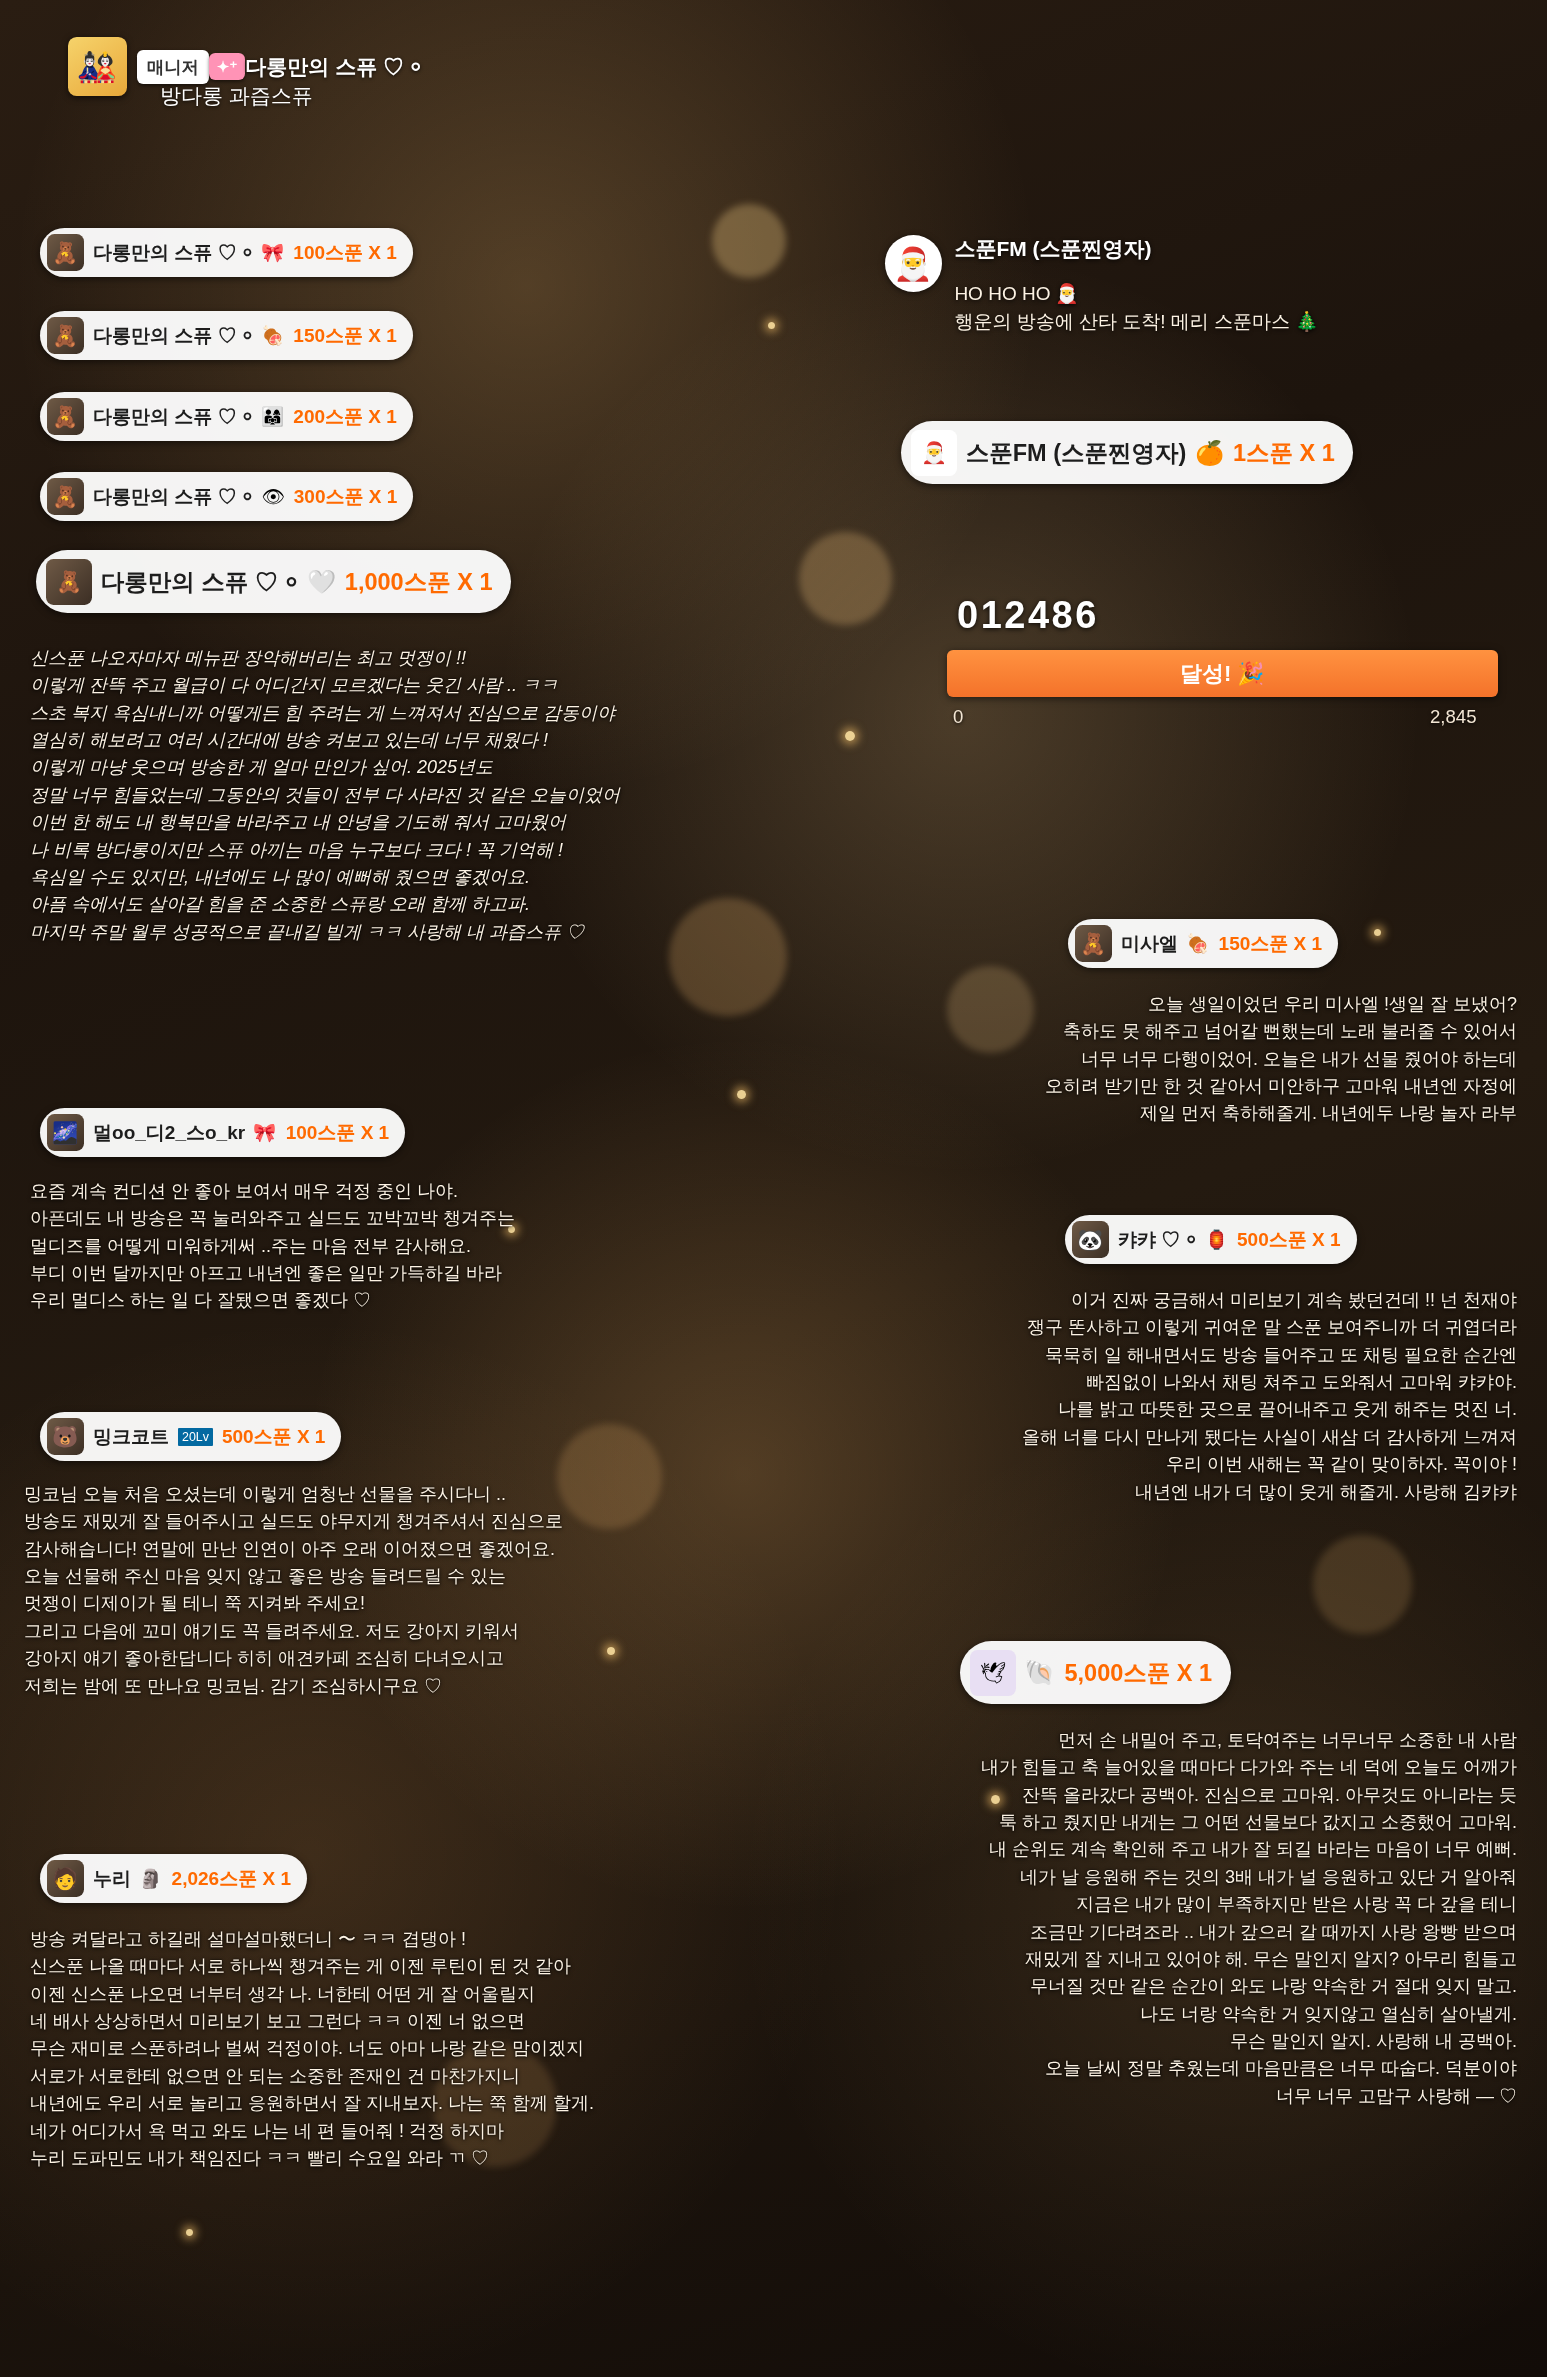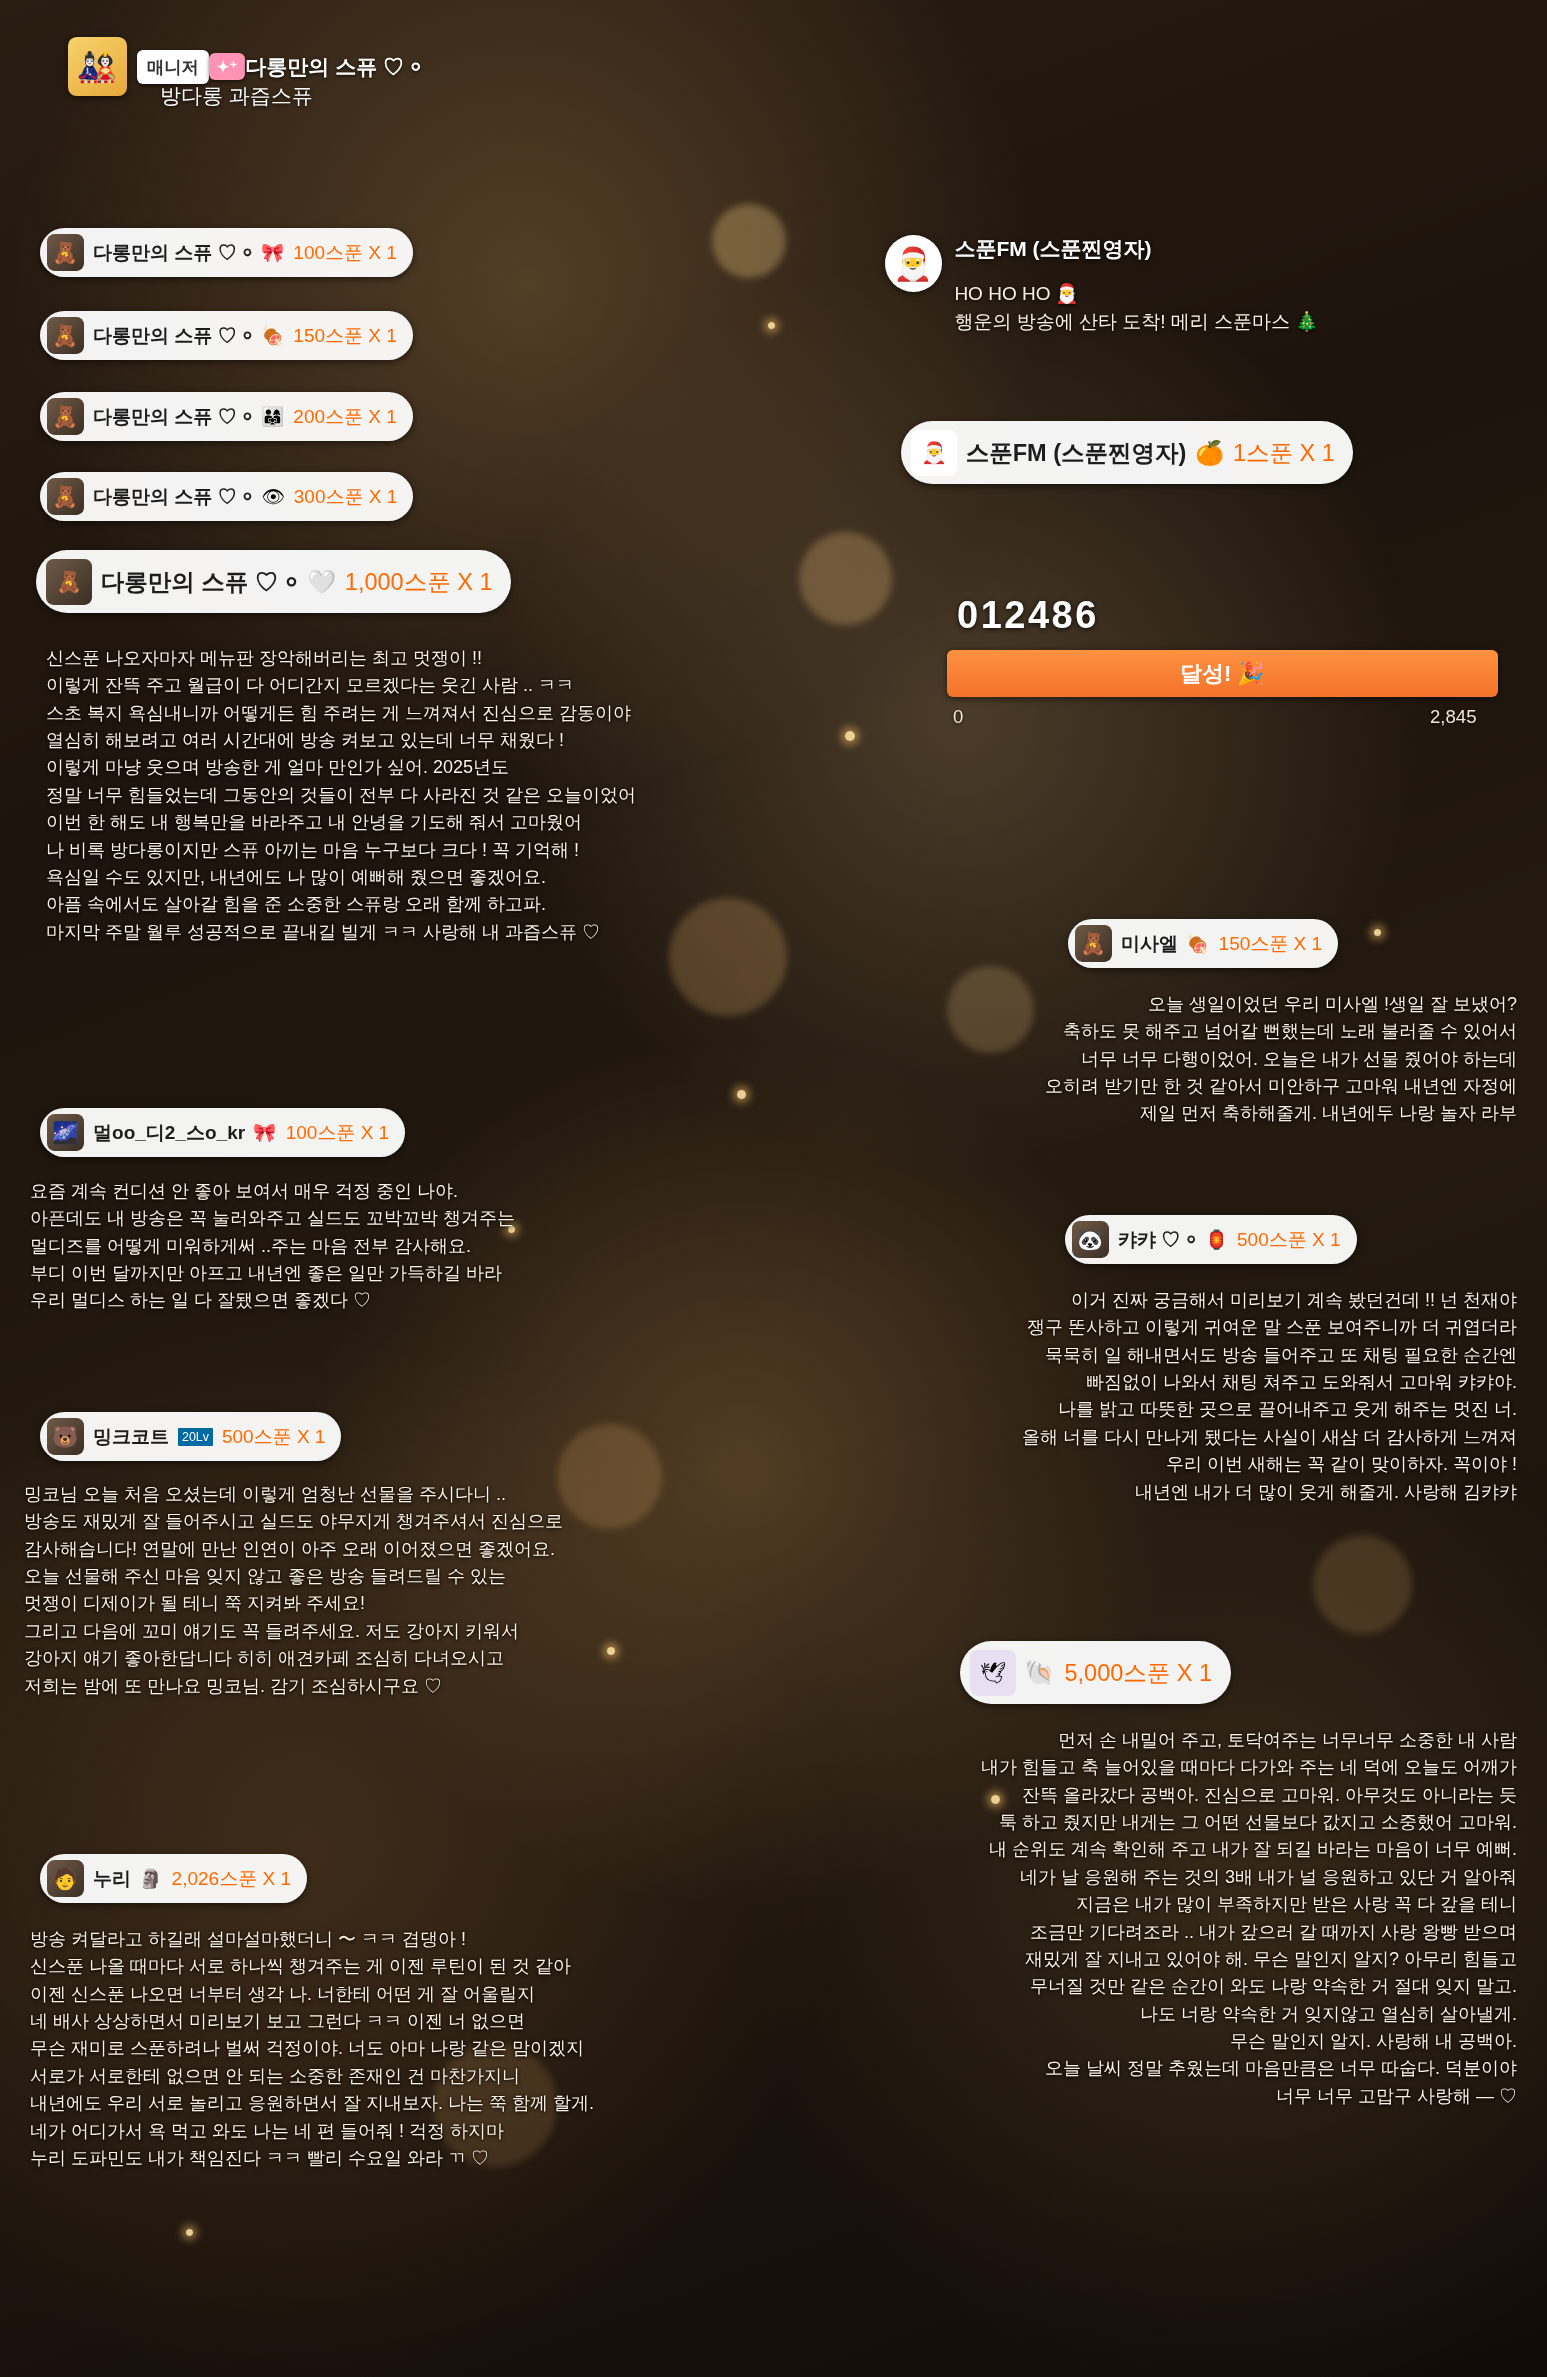--- a/index.html
+++ b/index.html
@@ -50,21 +50,21 @@
   .pill{display:flex;align-items:center;gap:8.7px;
      background:rgba(255,255,255,0.95);border-radius:619px;
      padding:6.2px 16px 6.2px 7.4px;box-shadow:0 1.9px 7.4px rgba(0,0,0,.55);
      width:max-content;}
   .pill .ava{width:37px;height:37px;border-radius:7.4px;overflow:hidden;flex:0 0 auto;
      display:flex;align-items:center;justify-content:center;font-size:21px;
      background:linear-gradient(135deg,#6f5a46,#3b2e24);}
   .pill .nm{font-size:19px;font-weight:bold;color:#1d1d1d;white-space:nowrap;}
   .pill .tag{font-size:12.4px;font-weight:normal;color:#fff;background:#0369a1;border-radius:1px;padding:1.9px 4.3px;}
   .pill .emo{font-size:18.6px;}
-  .pill .amt{font-size:19px;font-weight:normal;color:#ff6a00;white-space:nowrap;}
+  .pill .amt{font-size:19px;font-weight:bold;color:#ff6a00;white-space:nowrap;}
   .pill.big{padding:8.7px 18.6px 8.7px 10px;}
   .pill.big .nm{font-size:23.5px;}
   .pill.big .amt{font-size:23.5px;}
   .pill.big .ava{width:46px;height:46px;}
 
   
   .msg{color:#fdf3e4;font-size:18px;line-height:1.52;
        text-shadow:0 1.2px 4.3px rgba(0,0,0,.95), 0 0 1.9px rgba(0,0,0,.9);white-space:pre-wrap;}
   .msg.right{text-align:right;}
 
@@ -158,21 +158,21 @@
   </div>
   <div style="position:absolute;left:36px;top:550px;z-index:5;">
     <div class="pill big">
       <div class="ava">🧸</div>
       <span class="nm">다롱만의 스퓨 ♡ ⸰</span>
       <span class="emo" style="font-size:23.5px;">🤍</span>
       <span class="amt">1,000스푼 X 1</span>
     </div>
   </div>
 
-  <div class="msg" style="position:absolute;left:46px;top:645px;width:830px;z-index:5;">신스푼 나오자마자 메뉴판 장악해버리는 최고 멋쟁이 !!
+  <div class="msg" style="position:absolute;left:30px;top:645px;width:830px;z-index:5;font-style:italic;">신스푼 나오자마자 메뉴판 장악해버리는 최고 멋쟁이 !!
 이렇게 잔뜩 주고 월급이 다 어디간지 모르겠다는 웃긴 사람 .. ㅋㅋ
 스초 복지 욕심내니까 어떻게든 힘 주려는 게 느껴져서 진심으로 감동이야
 열심히 해보려고 여러 시간대에 방송 켜보고 있는데 너무 채웠다 !
 이렇게 마냥 웃으며 방송한 게 얼마 만인가 싶어. 2025년도
 정말 너무 힘들었는데 그동안의 것들이 전부 다 사라진 것 같은 오늘이었어
 이번 한 해도 내 행복만을 바라주고 내 안녕을 기도해 줘서 고마웠어
 나 비록 방다롱이지만 스퓨 아끼는 마음 누구보다 크다 ! 꼭 기억해 !
 욕심일 수도 있지만, 내년에도 나 많이 예뻐해 줬으면 좋겠어요.
 아픔 속에서도 살아갈 힘을 준 소중한 스퓨랑 오래 함께 하고파.
 마지막 주말 월루 성공적으로 끝내길 빌게 ㅋㅋ 사랑해 내 과즙스퓨 ♡</div>

